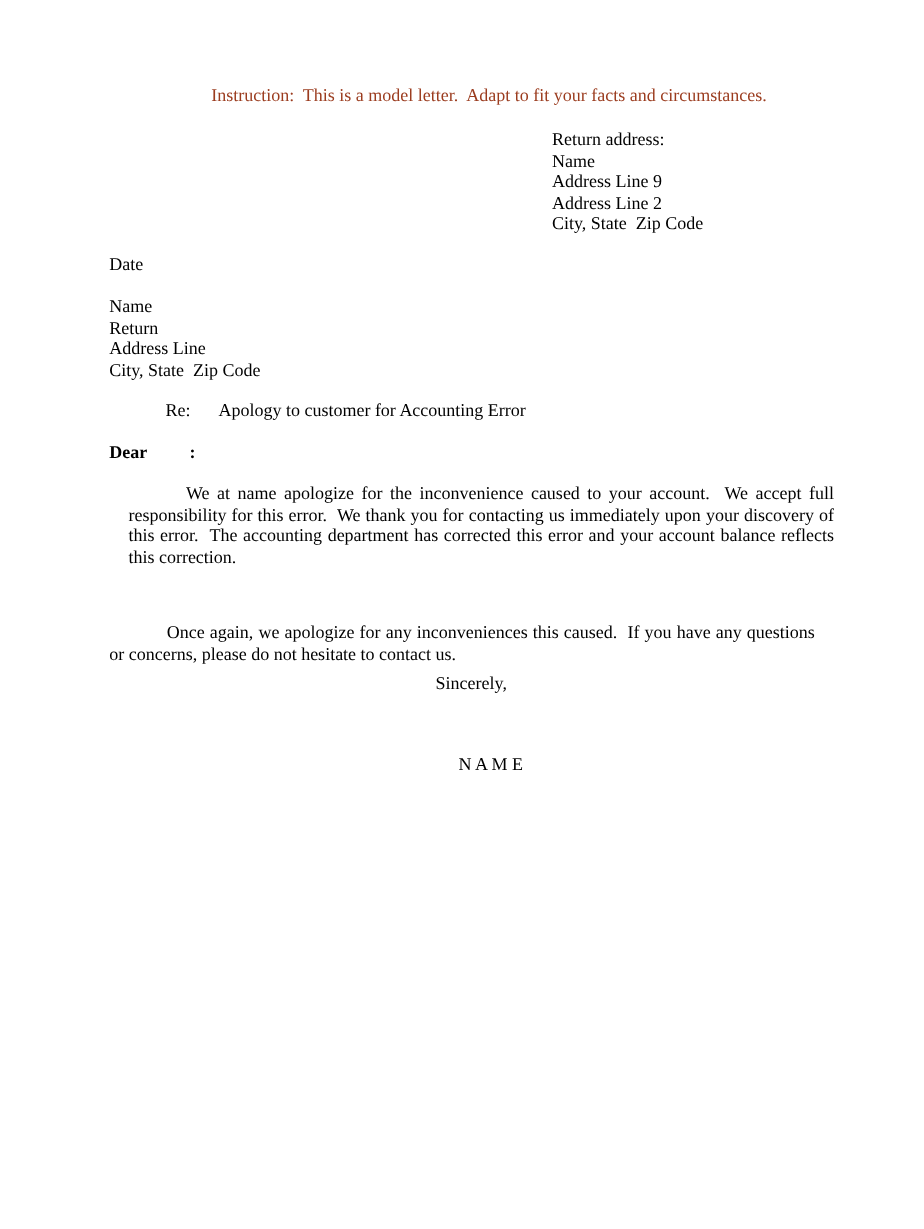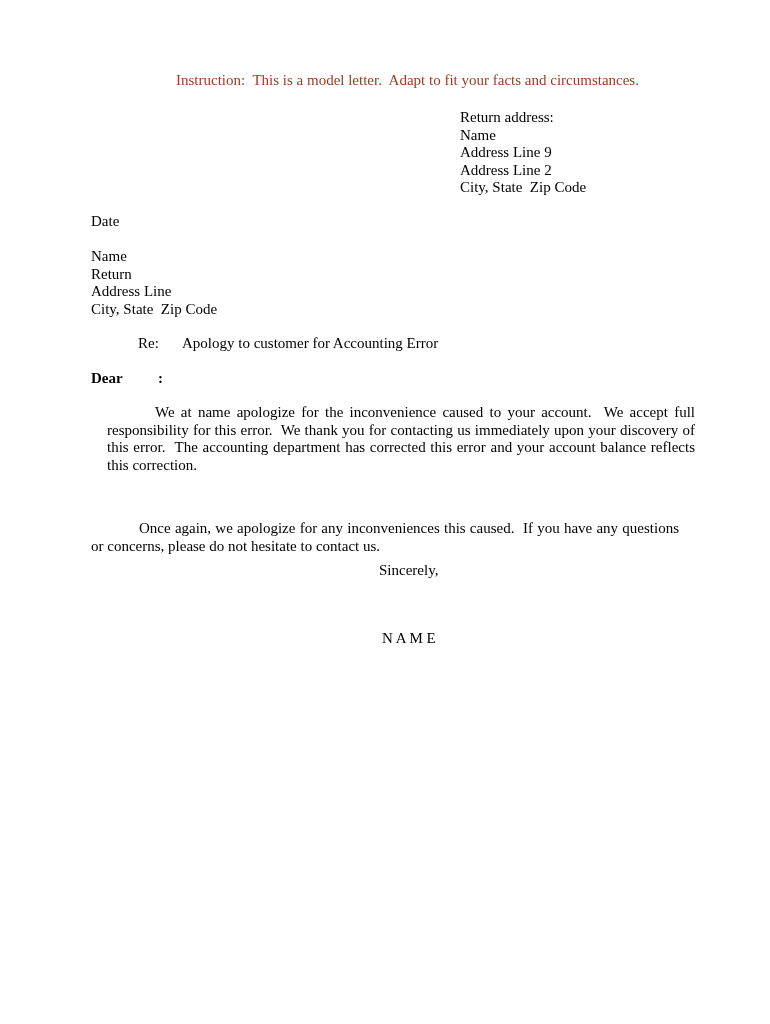--- a/index.html
+++ b/index.html
@@ -61,21 +61,20 @@
     left: 91px;
     width: 588px;
     text-align: justify;
     text-indent: 48px;
   }
   .para1 { top: 404px; margin-left: 16px; }
   .para2 { top: 492px; margin-top: 28px; }
   .sincerely {
     left: 363px;
     top: 562px;
-    margin-left: 16px;
   }
   .signature-name {
     left: 382px;
     top: 630px;
   }
   .addr-line { display: block; }
 </style>
 </head>
 <body>
 

